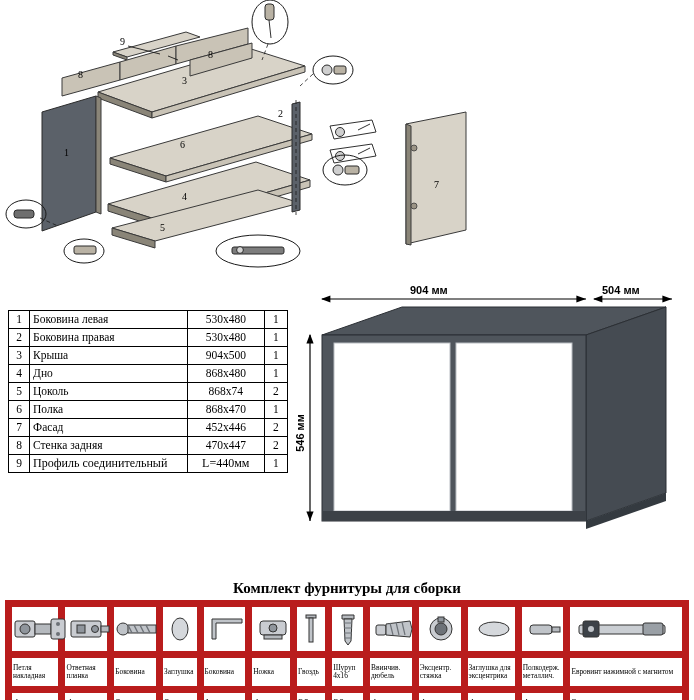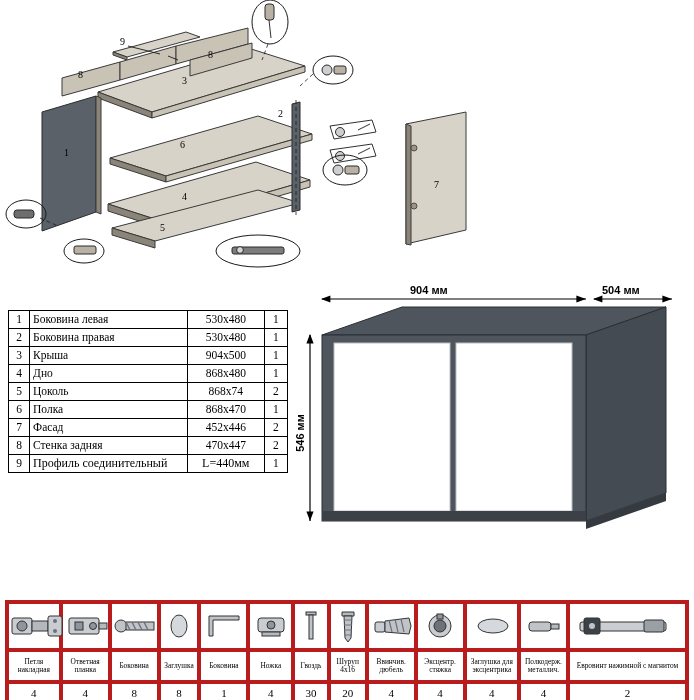--- a/index.html
+++ b/index.html
@@ -35,21 +35,21 @@
 
   
   .kit-title{
     position:absolute;left:0;top:580px;width:694px;text-align:center;
     font-size:15px;font-weight:bold;
   }
   .kit{
     position:absolute;left:5px;top:600px;width:684px;
     border-collapse:collapse;table-layout:fixed;
   }
-  .kit td{border:4px solid #b91c1c;text-align:center;vertical-align:middle;}
+  .kit td{border:7px solid #b91c1c;vertical-align:middle;}
   .kit tr.icons td{height:44px;padding:0;}
   .kit tr.labels td{height:26px;font-size:7.4px;line-height:8.4px;padding:1px 1px;}
   .kit tr.counts td{height:16px;font-size:11px;}
   .kit svg{display:block;margin:0 auto;}
 
   .dimlabel{font-family:"Liberation Sans", sans-serif;font-weight:bold;font-size:11px;}
 </style>
 </head>
 <body>
 
@@ -265,20 +265,21 @@
       <text class="dimlabel" x="120" y="9" font-family="Liberation Sans, sans-serif" font-size="11" font-weight="bold">904 мм</text>
 
       <line x1="304" y1="14" x2="382" y2="14" stroke="#000" stroke-width="1.2" marker-start="url(#arS)" marker-end="url(#ar)"></line>
       <text class="dimlabel" x="312" y="9" font-family="Liberation Sans, sans-serif" font-size="11" font-weight="bold">504 мм</text>
 
       <line x1="20" y1="50" x2="20" y2="236" stroke="#000" stroke-width="1.2" marker-start="url(#arS)" marker-end="url(#ar)"></line>
       <text class="dimlabel" x="14" y="148" font-family="Liberation Sans, sans-serif" font-size="11" font-weight="bold" transform="rotate(-90 14 148)" text-anchor="middle">546 мм</text>
     </svg>
   </div>
 
+  <div class="kit-title">Комплект фурнитуры для сборки</div>
 
   <table class="kit">
     <colgroup>
       <col style="width:7.9%">
         <col style="width:7.2%">
         <col style="width:7.2%">
         <col style="width:6.0%">
       <col style="width:7.2%">
         <col style="width:6.6%">
         <col style="width:5.2%">

